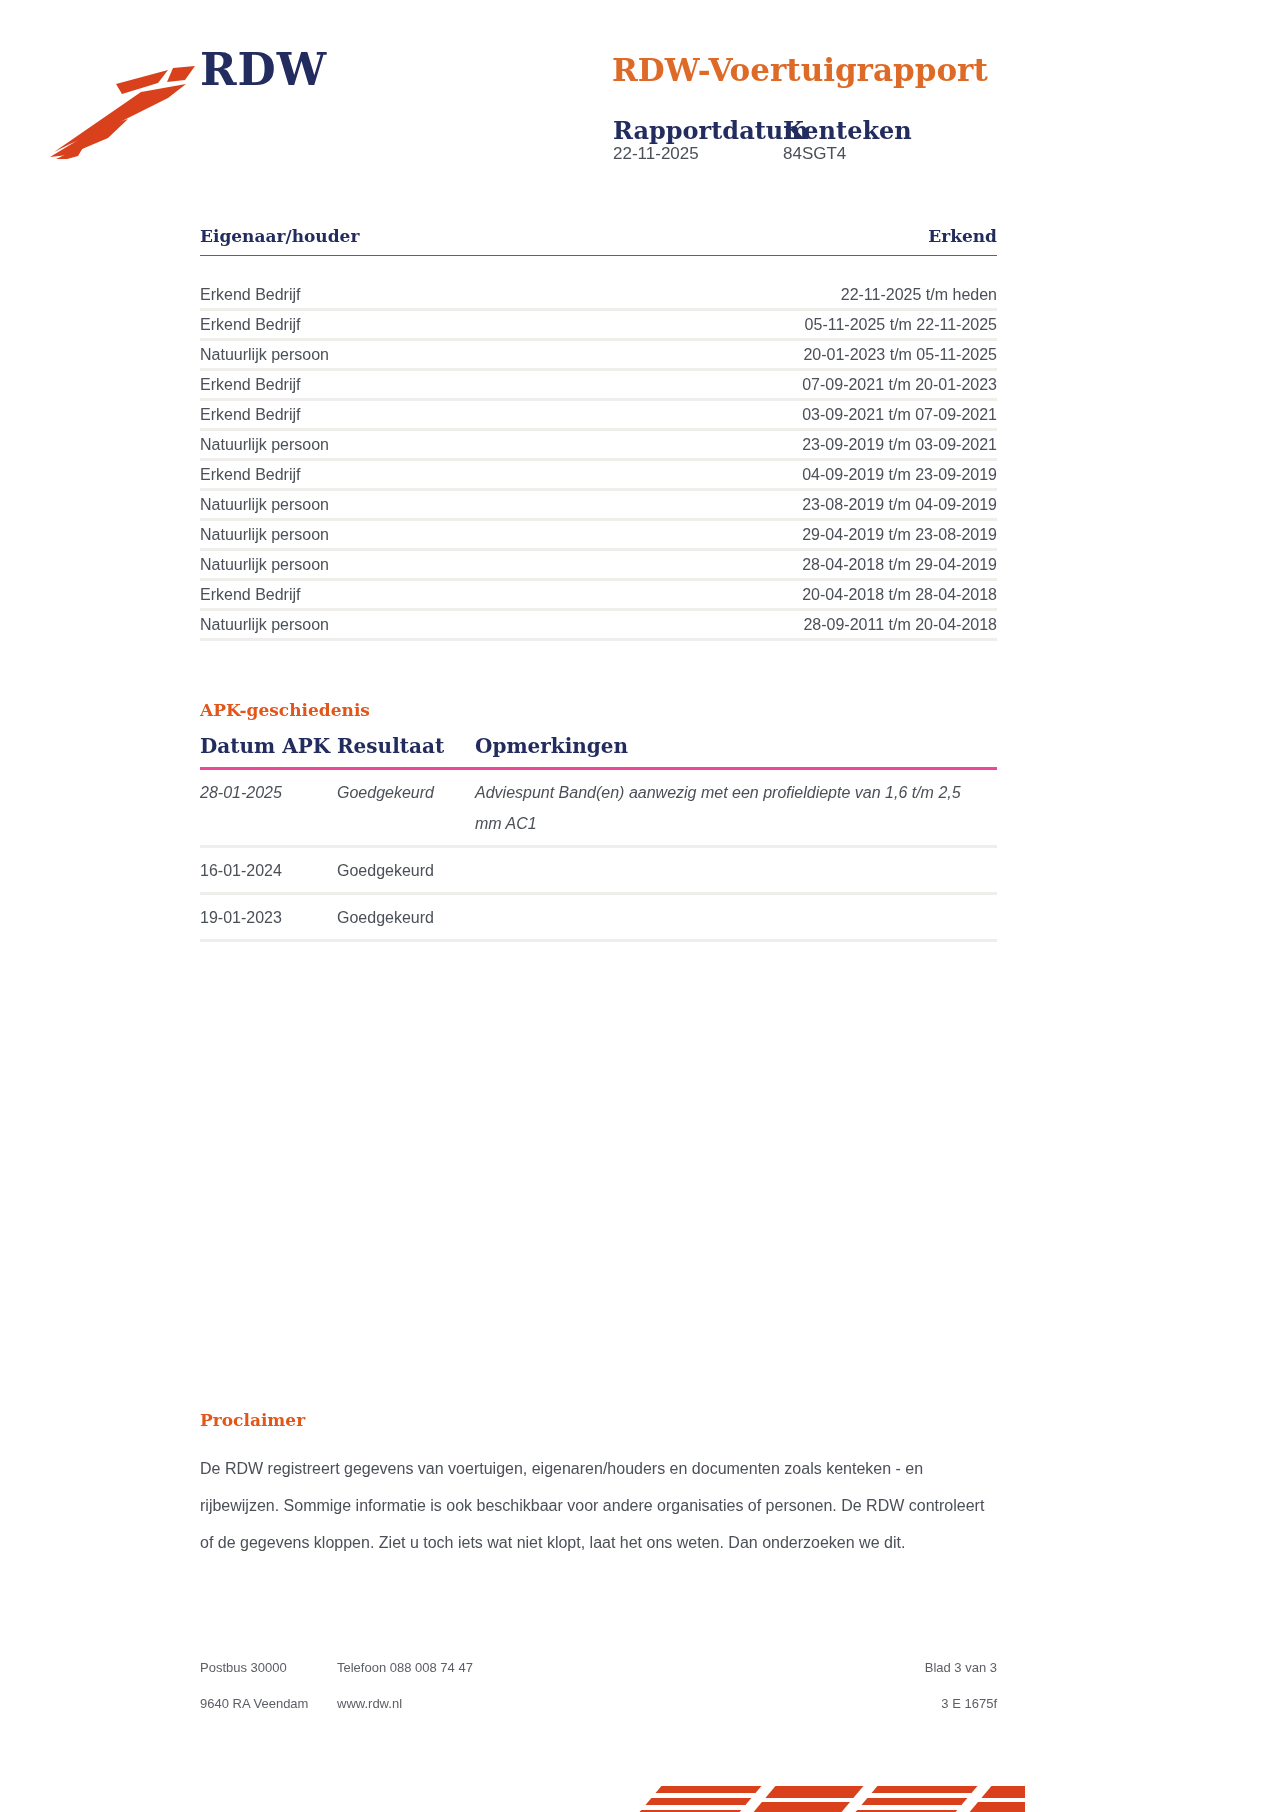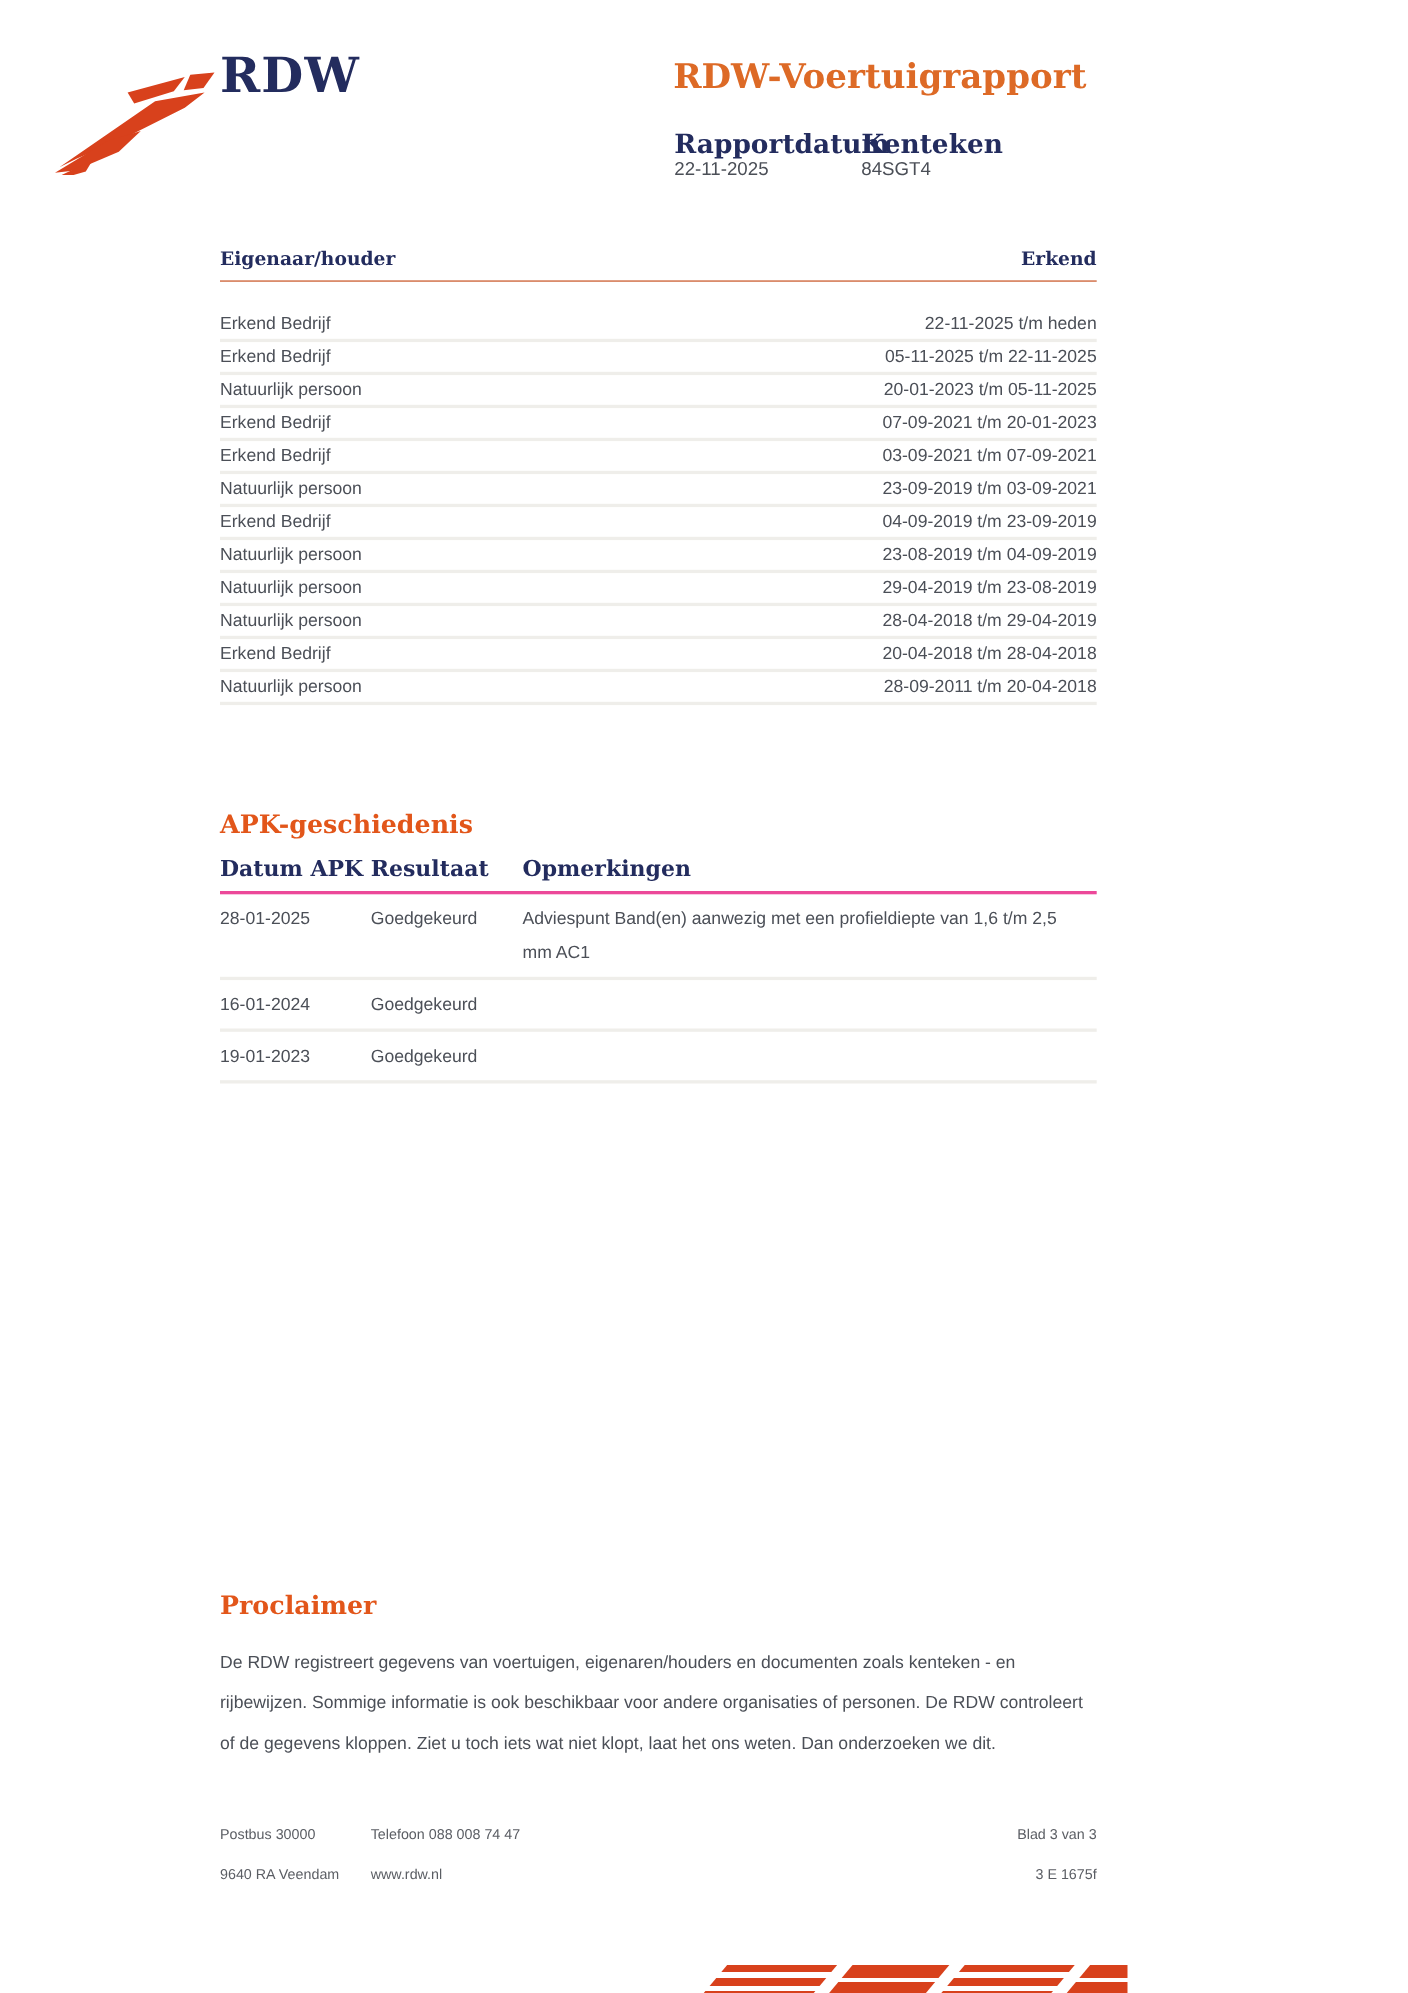--- a/index.html
+++ b/index.html
@@ -48,38 +48,38 @@
   .owner-row {
     display:flex; justify-content:space-between; align-items:center;
     height:30px; font-size:16px; color:#4b4f57;
     border-bottom:3px solid #efeeea;
   }
 
   
   .apk-section { position:absolute; left:200px; top:700px; width:797px; }
   .section-title {
     font-family:"DejaVu Serif", serif; font-weight:bold;
-    font-size:23px; color:#e2561a;margin-top:36px;
+    font-size:17px; color:#e2561a;
   }
   .apk-head {
     display:flex; margin-top:14px; padding-bottom:9px;
     font-family:"DejaVu Serif", serif; font-weight:bold;
     font-size:20px; color:#232c5e;
     border-bottom:3px solid #ec4899;
   }
   .apk-col-date   { width:137px; flex:none; }
   .apk-col-result { width:138px; flex:none; }
   .apk-col-remarks{ width:500px; flex:none; }
   .apk-row {
     display:flex; align-items:flex-start;
     font-size:16px; color:#4b4f57;
     padding:7px 0 6px 0; line-height:31px;
     border-bottom:3px solid #efeeea;
   }
-  .apk-row:first-of-type { border-top:none; }
+  .apk-row:first-of-type { border-top:none;font-style:italic; }
 
   
   .recall-section { position:absolute; left:200px; top:940px; width:797px; }
   .recall-text { margin-top:14px; font-size:16px; color:#4b4f57; }
   .proclaimer-section { position:absolute; left:200px; top:1410px; width:797px; }
   .proclaimer-text { margin-top:20px; font-size:16px; line-height:37px; color:#4b4f57; }
 
   
   .footer { position:absolute; left:200px; top:1660px; width:797px; font-size:13px; color:#5b5e64; }
   .footer-row { display:flex; margin-bottom:21px; }

